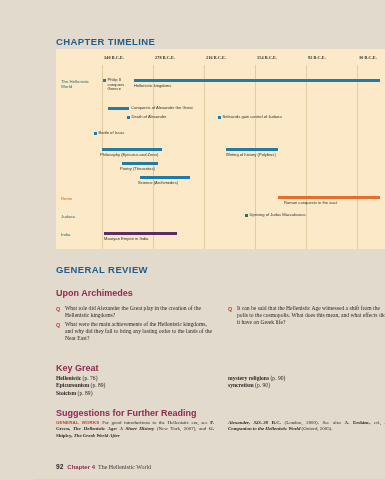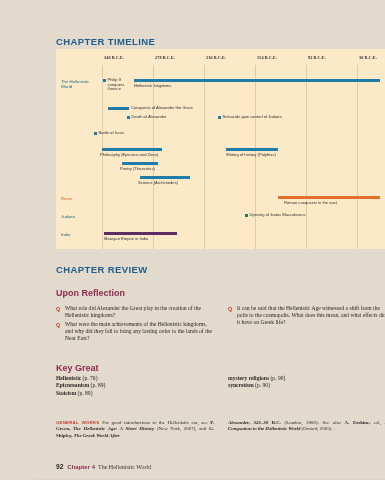--- a/index.html
+++ b/index.html
@@ -277,23 +277,23 @@
     <div class="tl-bar orange" style="left:222px; top:147px; width:102px"></div>
     <div class="tl-evtext" style="left:228px; top:152px">Roman conquests in the east</div>
 
     <div class="tl-marker green" style="left:189px; top:165px"></div>
     <div class="tl-evtext" style="left:193.5px; top:163.5px">Uprising of Judas Maccabaeus</div>
 
     <div class="tl-bar purple" style="left:48px; top:183px; width:73px"></div>
     <div class="tl-evtext" style="left:48px; top:188px">Mauryan Empire in India</div>
   </div>
 
-  <div class="h-section" id="chapter-review-heading">CHAPTER REVIEW</div>
-
-  <div class="h-sub" id="upon-reflection-heading">Upon Reflection</div>
+  <div class="h-section" id="chapter-review-heading">GENERAL REVIEW</div>
+
+  <div class="h-sub" id="upon-reflection-heading">Upon Archimedes</div>
 
   <div class="q-item" id="question-1">
     <span class="q-icon">Q</span>
     <span class="q-text">What role did Alexander the Great play in the creation of the Hellenistic kingdoms?</span>
   </div>
 
   <div class="q-item" id="question-2">
     <span class="q-icon">Q</span>
     <span class="q-text">What were the main achievements of the Hellenistic kingdoms, and why did they fail to bring any lasting order to the lands of the Near East?</span>
   </div>
@@ -319,20 +319,21 @@
   </div>
   <div class="kt-item" id="key-term-3">
     <b>mystery religions</b>
     <span>(p. 90)</span>
   </div>
   <div class="kt-item" id="key-term-4">
     <b>syncretism</b>
     <span>(p. 90)</span>
   </div>
 
+  <div class="h-sub" id="suggestions-heading">Suggestions for Further Reading</div>
 
   <div class="sg" id="suggestions-col-left">
     <span class="gen-works">GENERAL WORKS</span>
     <span>For good introductions to the Hellenistic era, see </span><b>P. Green,</b><b><i> The Hellenistic Age: A Short History</i></b><span> (New York, 2007), and </span><b>G. Shipley,</b><b><i> The Greek World After</i></b>
   </div>
 
   <div class="sg" id="suggestions-col-right">
     <b><i>Alexander, 323–30</i></b><b> B.C.</b><span> (London, 2000). See also </span><b>A. Erskine,</b><span> ed., </span><b><i>A Companion to the Hellenistic World</i></b><span> (Oxford, 2005).</span>
   </div>
 

